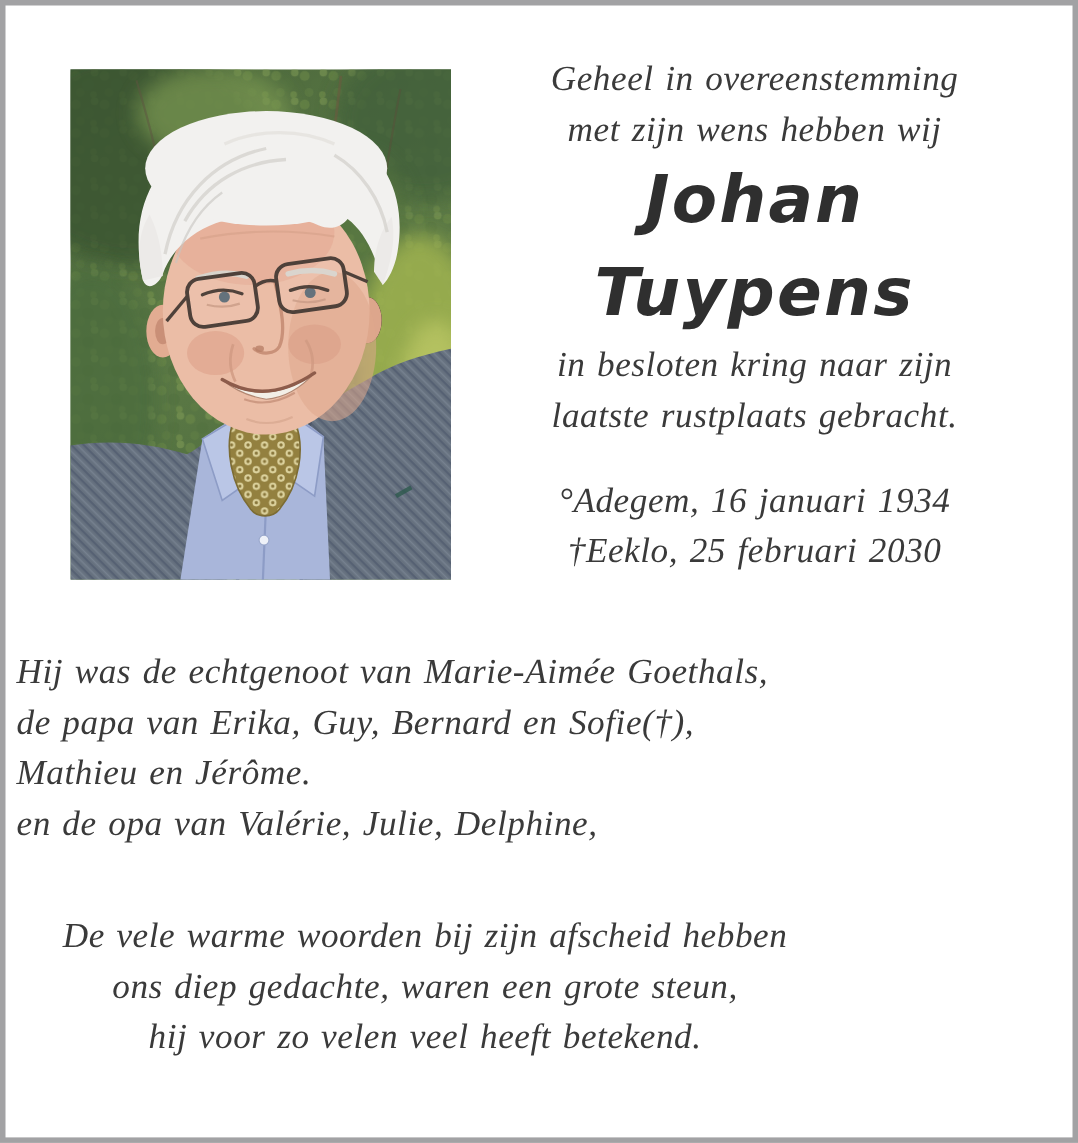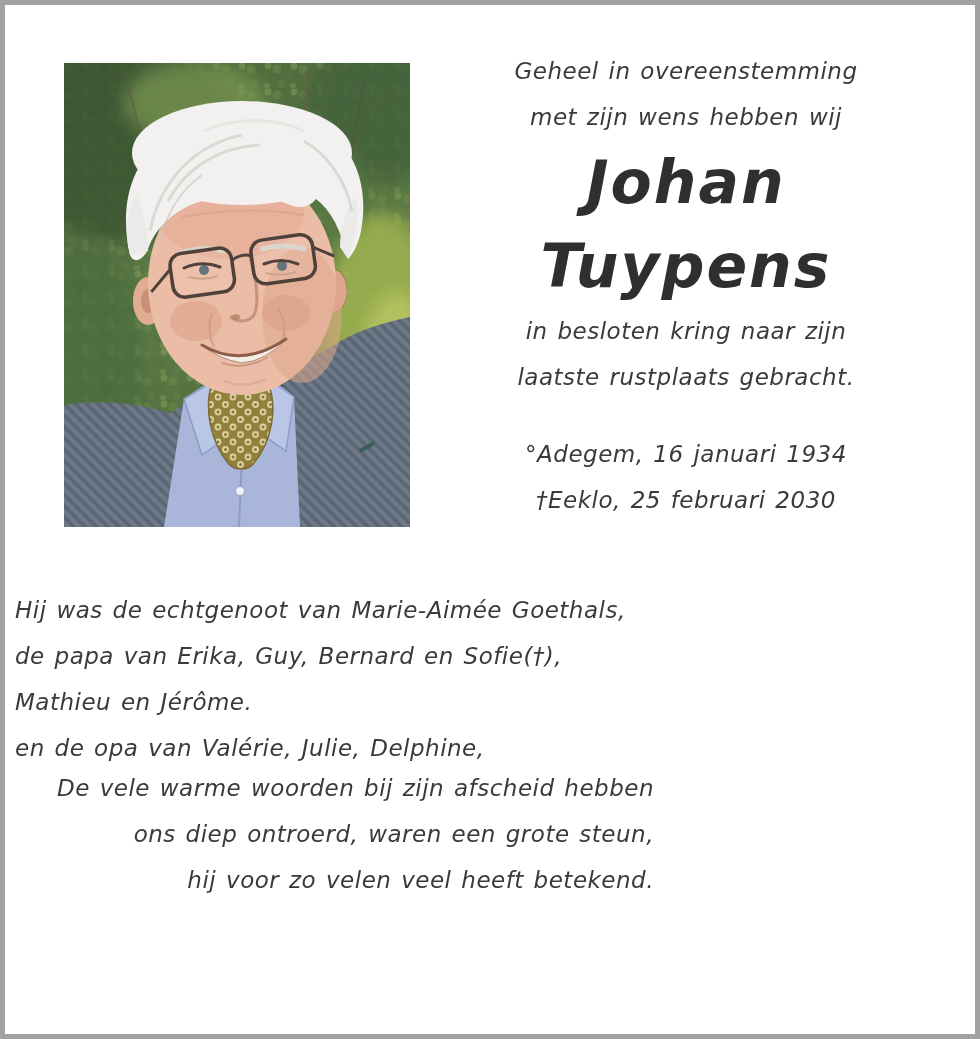--- a/index.html
+++ b/index.html
@@ -25,47 +25,48 @@
     height: 464px;
   }
   .right-col {
     position: absolute;
     left: 398px;
     top: 43px;
     width: 566px;
     text-align: center;
   }
   .line {
-    font-size: 23px;
+    font-size: 32px;
     line-height: 46px;
     letter-spacing: 0.5px;
     word-spacing: 2px;
     white-space: nowrap;
+    font-family: Liberation Serif, serif;
   }
   .name {
     font-size: 60px;
     line-height: 84px;
     font-weight: bold;
     letter-spacing: 2px;
     color: #2f2f2f;
     white-space: nowrap;
   }
   .burial-block { }
   .dates-block  { margin-top: 31px; }
   .family {
     position: absolute;
     left: 10px;
     right: 10px;
     top: 582px;
   }
   .closing {
     position: absolute;
     left: 52px;
-    top: 760px;
-    text-align: right;
+    top: 822px;
+    text-align: center;
   }
 </style>
 </head>
 <body>
 
 <div class="card">
 
   <div class="photo">
     <svg width="346" height="464" viewBox="0 0 346 464" xmlns="http://www.w3.org/2000/svg">
       <defs>
@@ -204,17 +205,17 @@
 
   <div class="family">
     <div class="script line">Hij was de echtgenoot van Marie-Aimée Goethals,</div>
     <div class="script line">de papa van Erika, Guy, Bernard en Sofie(†),</div>
     <div class="script line">Mathieu en Jérôme.</div>
     <div class="script line">en de opa van Valérie, Julie, Delphine,</div>
   </div>
 
   <div class="closing">
     <div class="script line">De vele warme woorden bij zijn afscheid hebben</div>
-    <div class="script line">ons diep ontroerd, waren een grote steun,</div>
+    <div class="script line">ons diep gedachte, waren een grote steun,</div>
     <div class="script line">hij voor zo velen veel heeft betekend.</div>
   </div>
 
 </div>
 
 </body></html>

